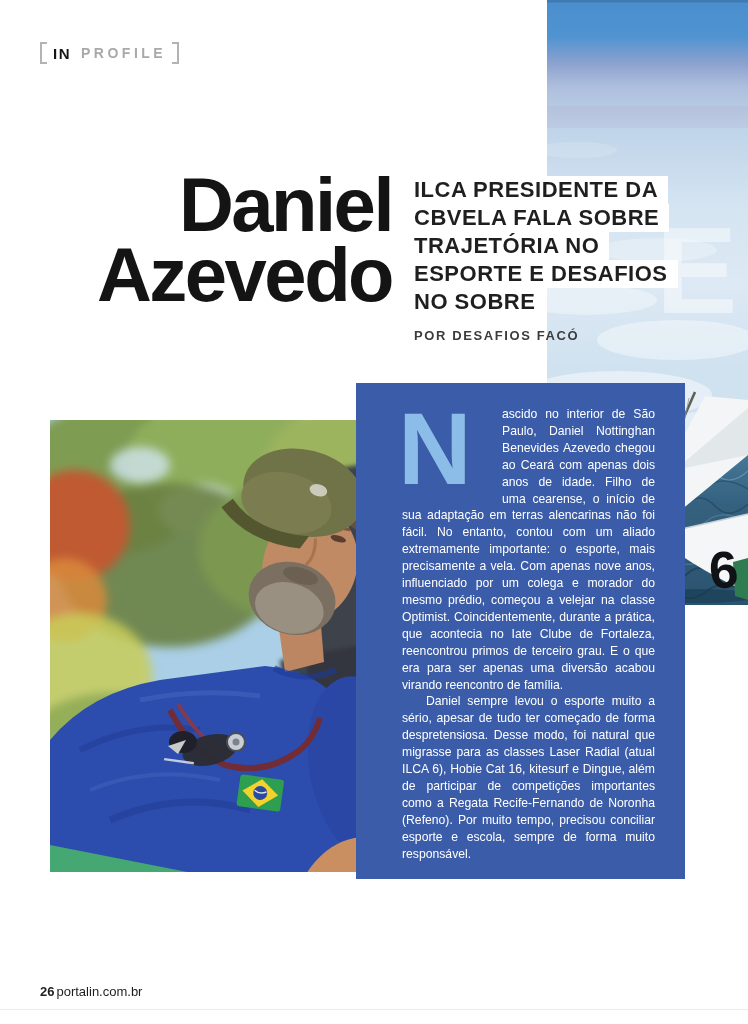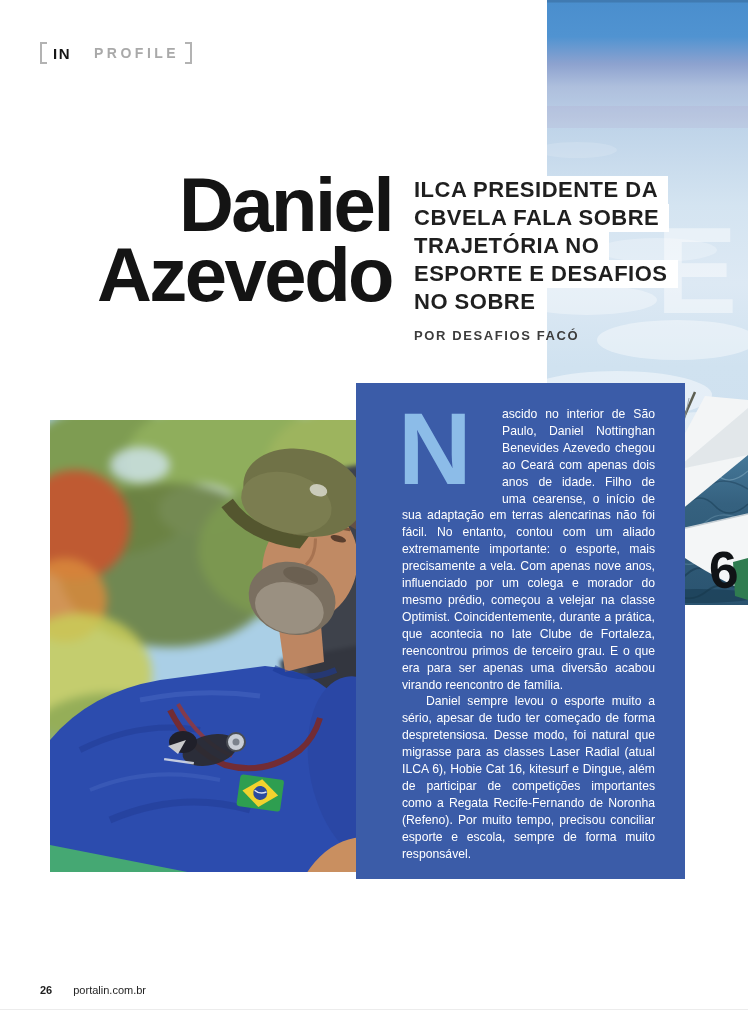--- a/index.html
+++ b/index.html
@@ -6,21 +6,21 @@
   .page {
     position:relative; width:748px; height:1024px; background:#ffffff;
     font-family:"Liberation Sans", sans-serif; overflow:hidden;
   }
 
   
   .tag-row { position:absolute; left:40px; top:41px; display:flex; align-items:center; height:24px; z-index:5; }
   .bracket { width:7px; height:22px; box-sizing:border-box; }
   .bracket-left  { border-left:2px solid #b3b3b3; border-top:2px solid #b3b3b3; border-bottom:2px solid #b3b3b3; margin-right:6px; }
   .bracket-right { border-right:2px solid #b3b3b3; border-top:2px solid #b3b3b3; border-bottom:2px solid #b3b3b3; margin-left:6px; }
-  .tag-in { font-size:15px; font-weight:800; letter-spacing:1.5px; color:#161616; margin-right:23px; }
+  .tag-in { font-size:15px; font-weight:800; letter-spacing:1.5px; color:#161616; margin-right:10px; }
   .tag-profile { font-size:14px; font-weight:700; letter-spacing:3.5px; color:#a9a9a9; }
 
   
   .right-strip { position:absolute; left:547px; top:0; width:201px; height:605px; z-index:1; }
   .ghost-letter { position:absolute; left:656px; top:210px; z-index:2; font-size:122px; line-height:1;
     font-weight:800; color:rgba(255,255,255,0.45); letter-spacing:-2px; }
 
   
   .title { position:absolute; left:28px; top:170px; width:364px; z-index:3; text-align:right;
     font-size:76px; line-height:70px; font-weight:800; letter-spacing:-2.5px; color:#141414; }
@@ -44,22 +44,22 @@
 
   
   .article-box { position:absolute; left:356px; top:383px; width:329px; height:496px; z-index:4;
     background:#3b5ca8; box-sizing:border-box; padding:23px 30px 0 46px; color:#ffffff; }
   .article-box p { margin:0; font-size:12.2px; line-height:16.9px; text-align:justify; }
   .article-box p.p2 { text-indent:24px; }
   .dropcap { float:left; width:94px; height:84px; margin:3px 10px 0 -4px; font-size:102px; line-height:80px;
     font-weight:800; color:#8cbce8; letter-spacing:0; }
 
   
-  .footer { position:absolute; left:40px; top:984px; z-index:5; display:flex; gap:21px; align-items:baseline;
-    font-size:11px; color:#1e1e1e; }
+  .footer { position:absolute; left:40px; top:984px; z-index:5; display:flex; gap:2px; align-items:baseline;
+    font-size:13px; color:#1e1e1e; }
   .footer .num { font-weight:800; }
   .bottom-line { position:absolute; left:0; top:1009px; width:748px; height:1px; background:#ececec; z-index:5; }
 </style>
 </head>
 <body>
 
 <div class="page">
 
   <div class="tag-row">
     <span class="bracket bracket-left"></span>

